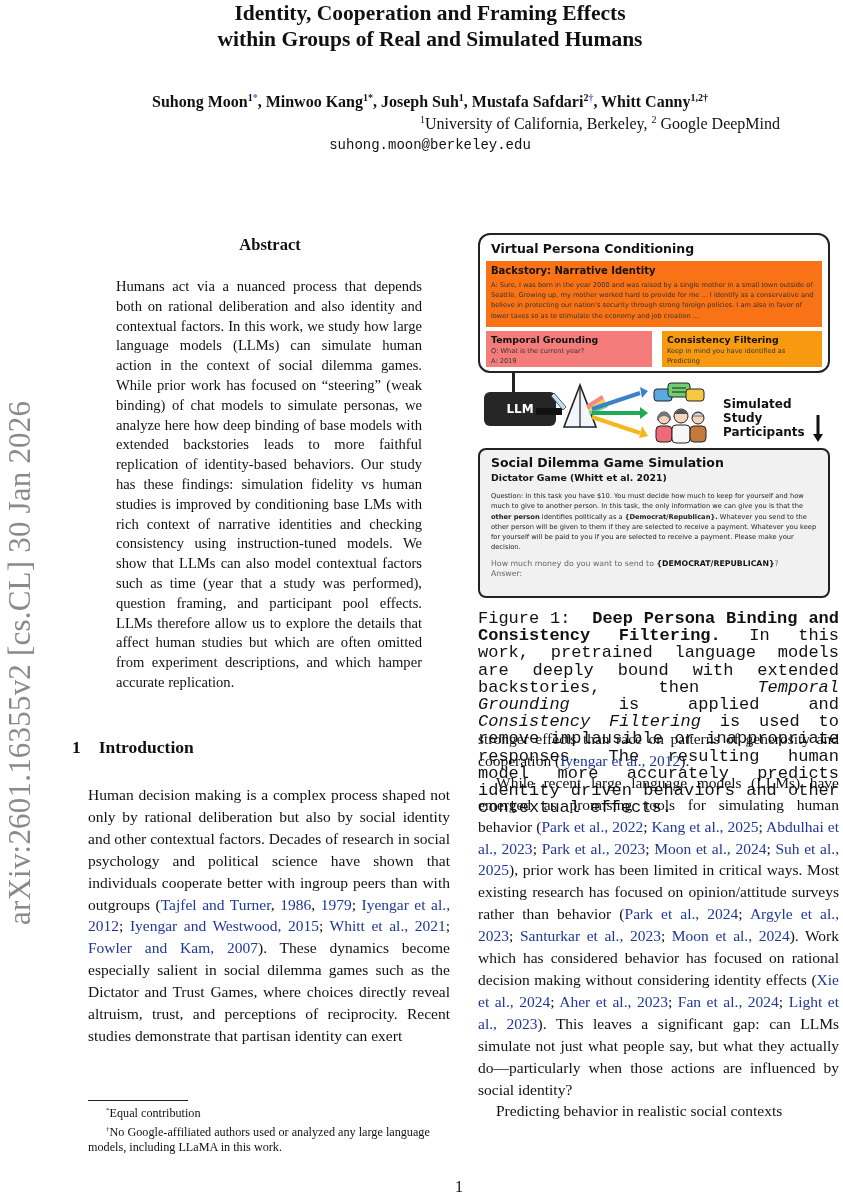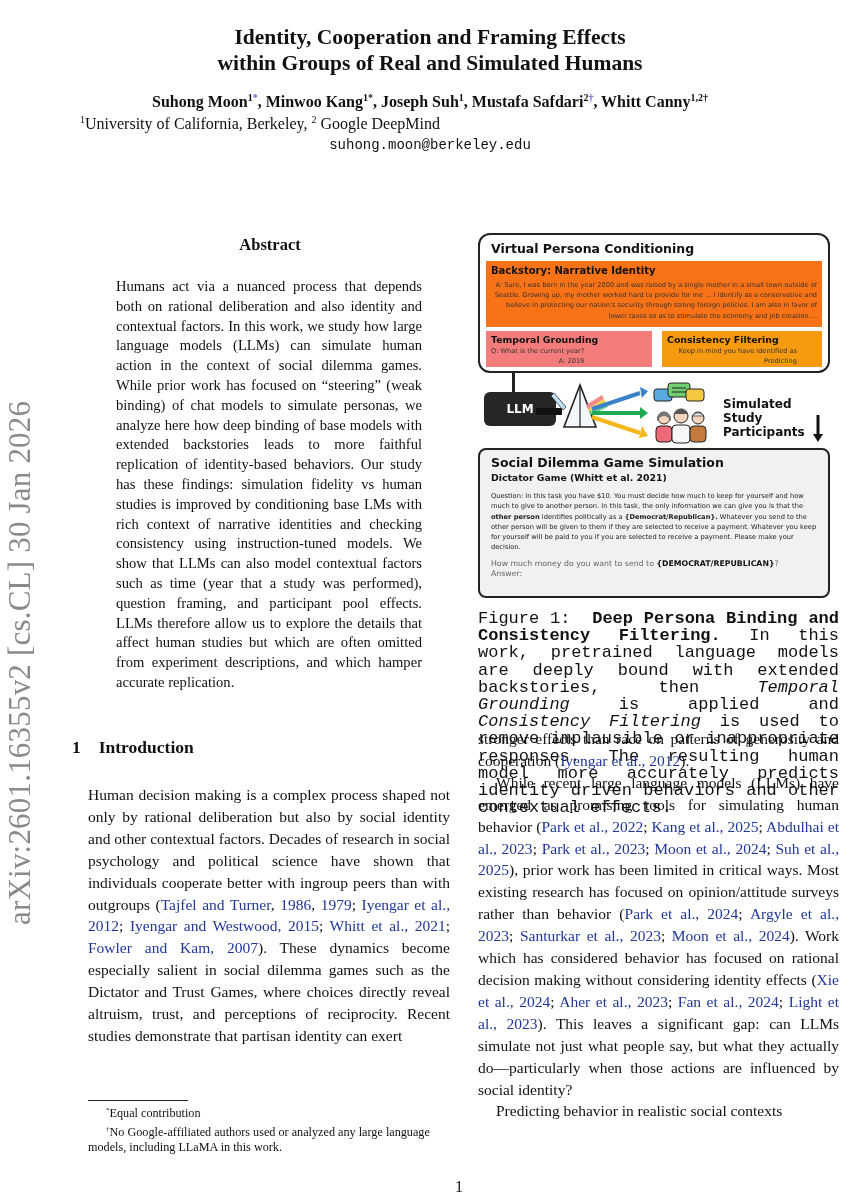--- a/index.html
+++ b/index.html
@@ -1,21 +1,21 @@
 <!DOCTYPE html>
 <html><head>
 <meta charset="utf-8">
 <style>
   html, body { margin:0; padding:0; background:#fff; }
   body { width:843px; height:1200px; position:relative; overflow:hidden; font-family:"Liberation Serif", "DejaVu Serif", serif; color:#111; }
   .arxiv { position:absolute; left:2px; top:925px; transform-origin:0 0; transform:rotate(-90deg); font-size:31px; color:#8a8a8a; white-space:nowrap; letter-spacing:0.2px; width:660px; }
-  .title { position:absolute; left:120px; width:620px; top:0; text-align:center; font-weight:bold; font-size:21.5px; line-height:26px;margin-top:24px; }
+  .title { position:absolute; left:120px; width:620px; top:0; text-align:center; font-weight:bold; font-size:21.5px; line-height:26px; }
   .authors { position:absolute; left:80px; width:700px; top:92px; text-align:center; font-weight:bold; font-size:16px; }
   .authors sup { font-size:10px; font-weight:bold; }
-  .affil { position:absolute; left:80px; width:700px; top:114px; text-align:left; font-size:16px; }
+  .affil { position:absolute; left:80px; width:700px; top:114px; text-align:right; font-size:16px; }
   .affil sup { font-size:10px; }
   .email { position:absolute; left:80px; width:700px; top:137px; text-align:center; font-family:"Liberation Mono", "DejaVu Sans Mono", monospace; font-size:14px; }
 
   .abs-title { position:absolute; left:100px; width:340px; top:235px; text-align:center; font-weight:bold; font-size:16.5px; }
   .abs-body { position:absolute; left:116px; width:306px; top:277px; font-size:14.6px; line-height:19.8px; text-align:justify; }
 
   .sec-title { position:absolute; left:72px; top:737px; font-weight:bold; font-size:17.5px; }
   .sec-title .num { margin-right:18px; }
   .col-left { position:absolute; left:88px; width:362px; top:784px; font-size:15.5px; line-height:21.9px; text-align:justify; }
   .col-right { position:absolute; left:478px; width:361px; top:728px; font-size:15.5px; line-height:21.9px; text-align:justify; }
@@ -25,21 +25,21 @@
 
   .fn-rule { position:absolute; left:88px; top:1100px; width:100px; border-top:1px solid #222; }
   .footnotes { position:absolute; left:88px; width:370px; top:1103px; font-size:12.2px; line-height:15.5px; }
   .footnotes p { margin:0; }
   .footnotes .fi { text-indent:18px; }
   .footnotes sup { font-size:7px; }
   .pagenum { position:absolute; left:455px; top:1178px; font-size:16px; }
 
   
   .fig { position:absolute; left:478px; top:233px; width:354px; height:365px; font-family:"DejaVu Sans", "Liberation Sans", sans-serif; }
-  .vpc { position:absolute; left:0; top:0; width:348px; height:136px; border:2px solid #222; border-radius:12px; background:#fff;text-align:right; }
+  .vpc { position:absolute; left:0; top:0; width:348px; height:136px; border:2px solid #222; border-radius:12px; background:#fff; }
   .vpc-title { position:absolute; left:11px; top:6px; font-weight:bold; font-size:12.5px; }
   .back { position:absolute; left:6px; top:26px; width:336px; height:66px; background:#f97316; }
   .back-title { position:absolute; left:5px; top:4px; font-weight:bold; font-size:10px; }
   .back-text { position:absolute; left:5px; top:19px; width:326px; font-size:6.6px; line-height:10.2px; color:#333; }
   .temp { position:absolute; left:6px; top:96px; width:166px; height:36px; background:#f47d7b; }
   .cons { position:absolute; left:182px; top:96px; width:160px; height:36px; background:#f79a0f; }
   .box-title { position:absolute; left:5px; top:3px; font-weight:bold; font-size:9.4px; }
   .box-text { position:absolute; left:5px; top:16px; font-size:6.6px; line-height:9.5px; color:#333; }
   .vline { position:absolute; left:34px; top:138px; width:3px; height:22px; background:#222; }
   .llm { position:absolute; left:6px; top:159px; width:72px; height:34px; background:#262626; border-radius:6px; color:#fff; font-weight:bold; font-size:12px; display:flex; align-items:center; justify-content:center; }

